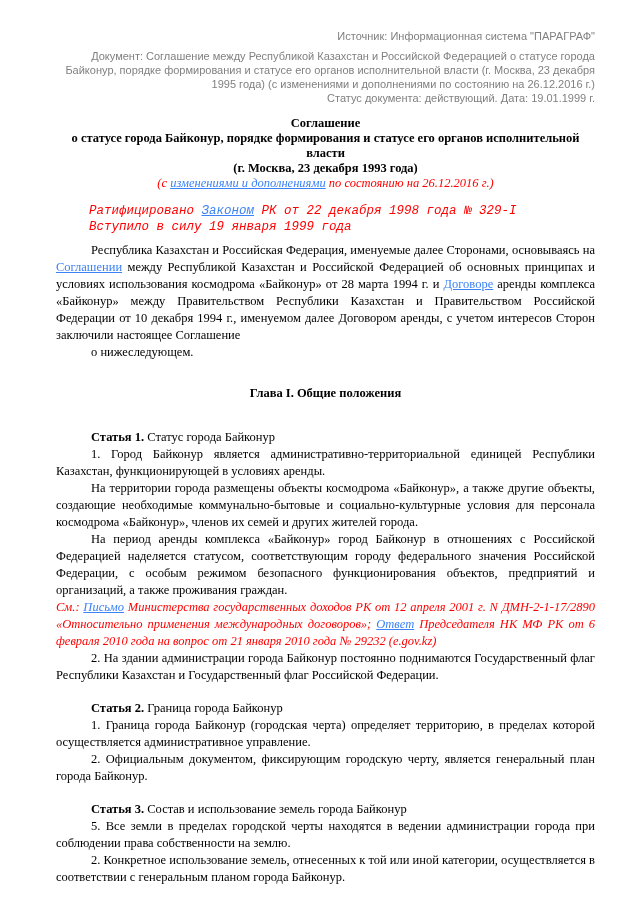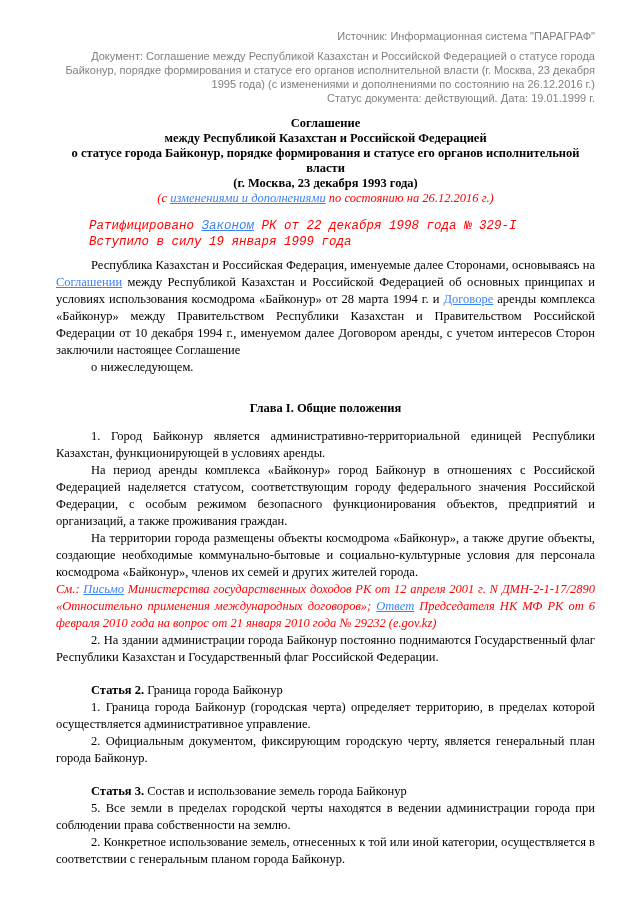--- a/index.html
+++ b/index.html
@@ -99,42 +99,42 @@
 <div class="page">
 
   <div class="meta">
     <p class="meta-source">Источник: Информационная система "ПАРАГРАФ"</p>
     <p class="meta-doc">Документ: Соглашение между Республикой Казахстан и Российской Федерацией о статусе города Байконур, порядке формирования и статусе его органов исполнительной власти (г. Москва, 23 декабря 1995 года) (с изменениями и дополнениями по состоянию на 26.12.2016 г.)</p>
     <p class="meta-status">Статус документа: действующий. Дата: 19.01.1999 г.</p>
   </div>
 
   <div class="title">
     <div>Соглашение</div>
-    <div>между Республикой Казахстан и Российской Федерацией</div>
     <div>о статусе города Байконур, порядке формирования и статусе его органов исполнительной власти</div>
     <div>(г. Москва, 23 декабря 1993 года)</div>
   </div>
 
   <div class="amend-line"><span>(с </span><a class="doclink" style="font-style:italic">изменениями и дополнениями</a><span> по состоянию на 26.12.2016 г.)</span></div>
 
   <div class="ratified">
     <div><span>Ратифицировано </span><a class="doclink" style="font-style:italic">Законом</a><span> РК от 22 декабря 1998 года № 329-I</span></div>
     <div>Вступило в силу 19 января 1999 года</div>
   </div>
 
   <div class="body-block">
 
     <p class="para"><span>Республика Казахстан и Российская Федерация, именуемые далее Сторонами, основываясь на </span><a class="doclink">Соглашении</a><span> между Республикой Казахстан и Российской Федерацией об основных принципах и условиях использования космодрома «Байконур» от 28 марта 1994 г. и </span><a class="doclink">Договоре</a><span> аренды комплекса «Байконур» между Правительством Республики Казахстан и Правительством Российской Федерации от 10 декабря 1994 г., именуемом далее Договором аренды, с учетом интересов Сторон заключили настоящее Соглашение</span></p>
     <p class="para-plain">о нижеследующем.</p>
 
     <p class="chapter-heading">Глава I. Общие положения</p>
 
+    <p class="article-head"><b>Статья 1.</b><span> Статус города Байконур</span></p>
     <p class="para">1. Город Байконур является административно-территориальной единицей Республики Казахстан, функционирующей в условиях аренды.</p>
+    <p class="para">На территории города размещены объекты космодрома «Байконур», а также другие объекты, создающие необходимые коммунально-бытовые и социально-культурные условия для персонала космодрома «Байконур», членов их семей и других жителей города.</p>
     <p class="para">На период аренды комплекса «Байконур» город Байконур в отношениях с Российской Федерацией наделяется статусом, соответствующим городу федерального значения Российской Федерации, с особым режимом безопасного функционирования объектов, предприятий и организаций, а также проживания граждан.</p>
-    <p class="para">На территории города размещены объекты космодрома «Байконур», а также другие объекты, создающие необходимые коммунально-бытовые и социально-культурные условия для персонала космодрома «Байконур», членов их семей и других жителей города.</p>
     <p class="see-note"><span>См.: </span><a class="doclink" style="font-style:italic">Письмо</a><span> Министерства государственных доходов РК от 12 апреля 2001 г. N ДМН-2-1-17/2890 «Относительно применения международных договоров»; </span><a class="doclink" style="font-style:italic">Ответ</a><span> Председателя НК МФ РК от 6 февраля 2010 года на вопрос от 21 января 2010 года № 29232 (e.gov.kz)</span></p>
     <p class="para">2. На здании администрации города Байконур постоянно поднимаются Государственный флаг Республики Казахстан и Государственный флаг Российской Федерации.</p>
 
     <p class="article-head"><b>Статья 2.</b><span> Граница города Байконур</span></p>
     <p class="para">1. Граница города Байконур (городская черта) определяет территорию, в пределах которой осуществляется административное управление.</p>
     <p class="para">2. Официальным документом, фиксирующим городскую черту, является генеральный план города Байконур.</p>
 
     <p class="article-head"><b>Статья 3.</b><span> Состав и использование земель города Байконур</span></p>
     <p class="para">5. Все земли в пределах городской черты находятся в ведении администрации города при соблюдении права собственности на землю.</p>
     <p class="para">2. Конкретное использование земель, отнесенных к той или иной категории, осуществляется в соответствии с генеральным планом города Байконур.</p>

